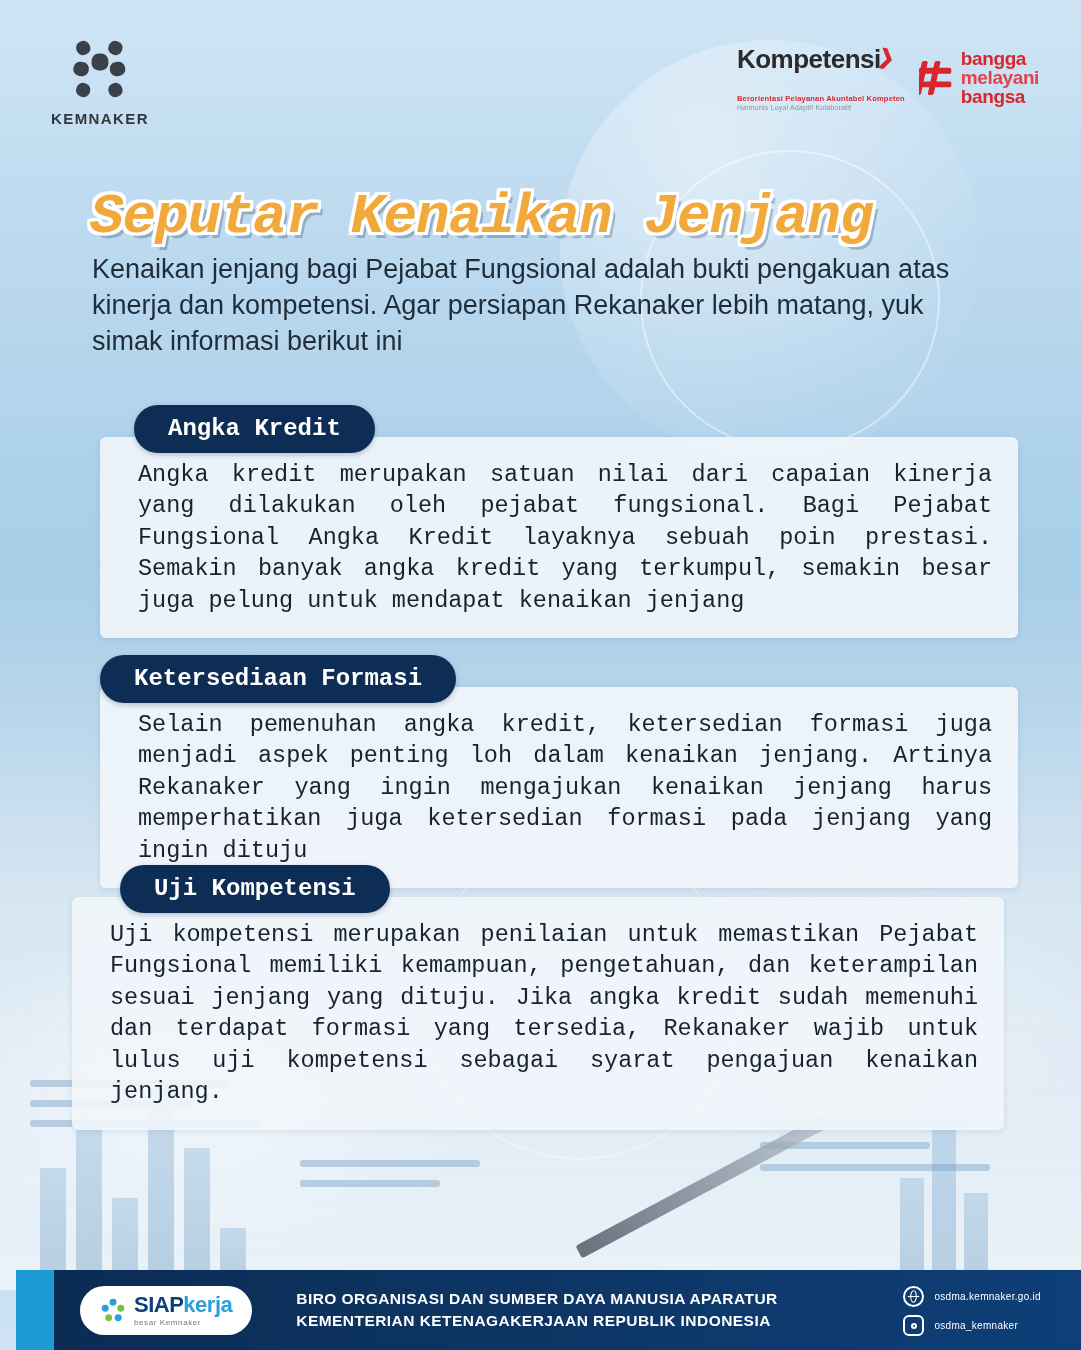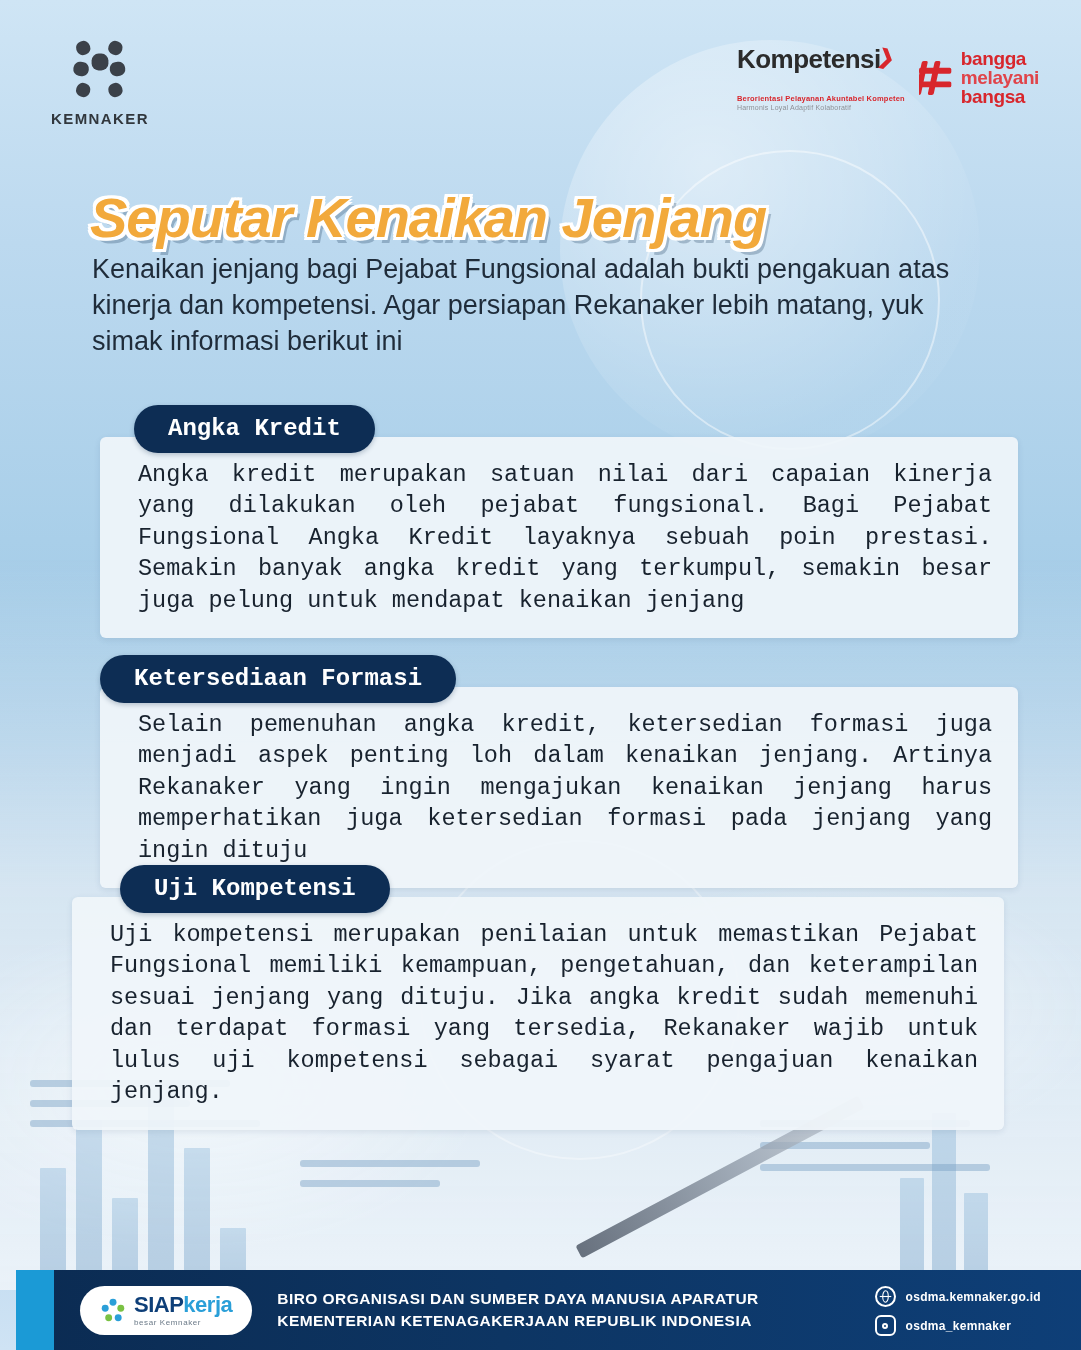--- a/index.html
+++ b/index.html
@@ -86,20 +86,21 @@
   
   .headline {
     position: absolute; left: 90px; top: 185px; width: 900px;
     font-size: 56px; font-weight: 800; font-style: italic;
     color: #F2A93B;
     letter-spacing: -1px;
     text-shadow:
       -3px 0 0 #fff, 3px 0 0 #fff, 0 -3px 0 #fff, 0 3px 0 #fff,
       -3px -3px 0 #fff, 3px -3px 0 #fff, -3px 3px 0 #fff, 3px 3px 0 #fff,
       5px 6px 0 rgba(30,60,95,0.28);
+    font-family: Liberation Mono, monospace;
   }
   .lede {
     position: absolute; left: 92px; top: 252px; width: 880px;
     font-size: 27px; line-height: 1.33; color: #1f2c3a; font-weight: 500;
   }
 
   
   .section { position: absolute; left: 100px; width: 918px; font-family: Liberation Mono, monospace; }
   .tab {
     display: inline-block;
@@ -134,25 +135,25 @@
   }
   .footer-accent { position: absolute; left: 0; top: 0; width: 38px; height: 80px; background: #1b9ad6; }
   .siapkerja {
     margin-left: 64px; background: #ffffff; border-radius: 30px;
     padding: 8px 20px; display: flex; align-items: center; gap: 8px; min-width: 172px;
   }
   .sk-mark { width: 26px; height: 26px; }
   .sk-text-main { font-size: 22px; font-weight: 800; color: #0e3f78; letter-spacing: -0.5px; line-height: 1; }
   .sk-text-main em { font-style: normal; color: #2a9fd8; font-weight: 700; }
   .sk-text-sub { font-size: 8px; color: #6b7a88; letter-spacing: .6px; margin-top: 2px; }
-  .footer-mid { margin-left: 25px; color: #ffffff; }
+  .footer-mid { margin-left: 44px; color: #ffffff; }
   .footer-mid div { font-size: 15.5px; font-weight: 700; letter-spacing: .45px; line-height: 1.45; }
   .footer-right { position: absolute; right: 56px; top: 16px; color: #fff; }
   .fr-row { display: flex; align-items: center; gap: 10px; margin-bottom: 8px; }
-  .fr-row span.txt { font-size: 12px; font-weight: 700; letter-spacing: .3px; }
+  .fr-row span.txt { font-size: 10px; font-weight: 400; letter-spacing: .3px; }
   .ic-circle {
     width: 21px; height: 21px; border-radius: 50%; border: 2px solid #fff;
     display: inline-flex; align-items: center; justify-content: center;
   }
   .ic-circle.ig { border-radius: 6px; }
   .ic-dot { width: 6px; height: 6px; border-radius: 50%; border: 2px solid #fff; }
 </style>
 </head>
 <body>
 

